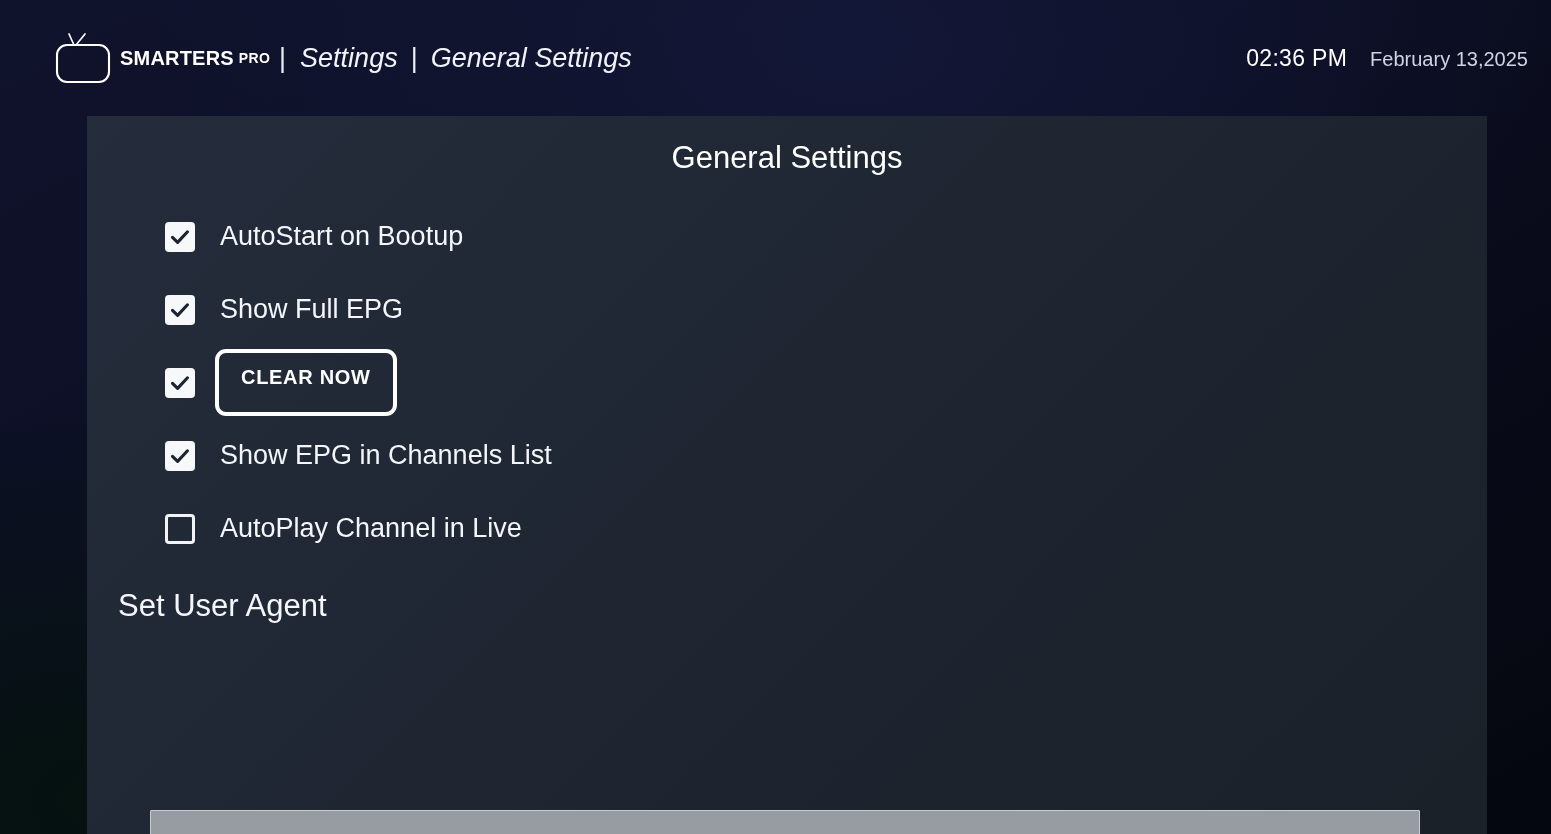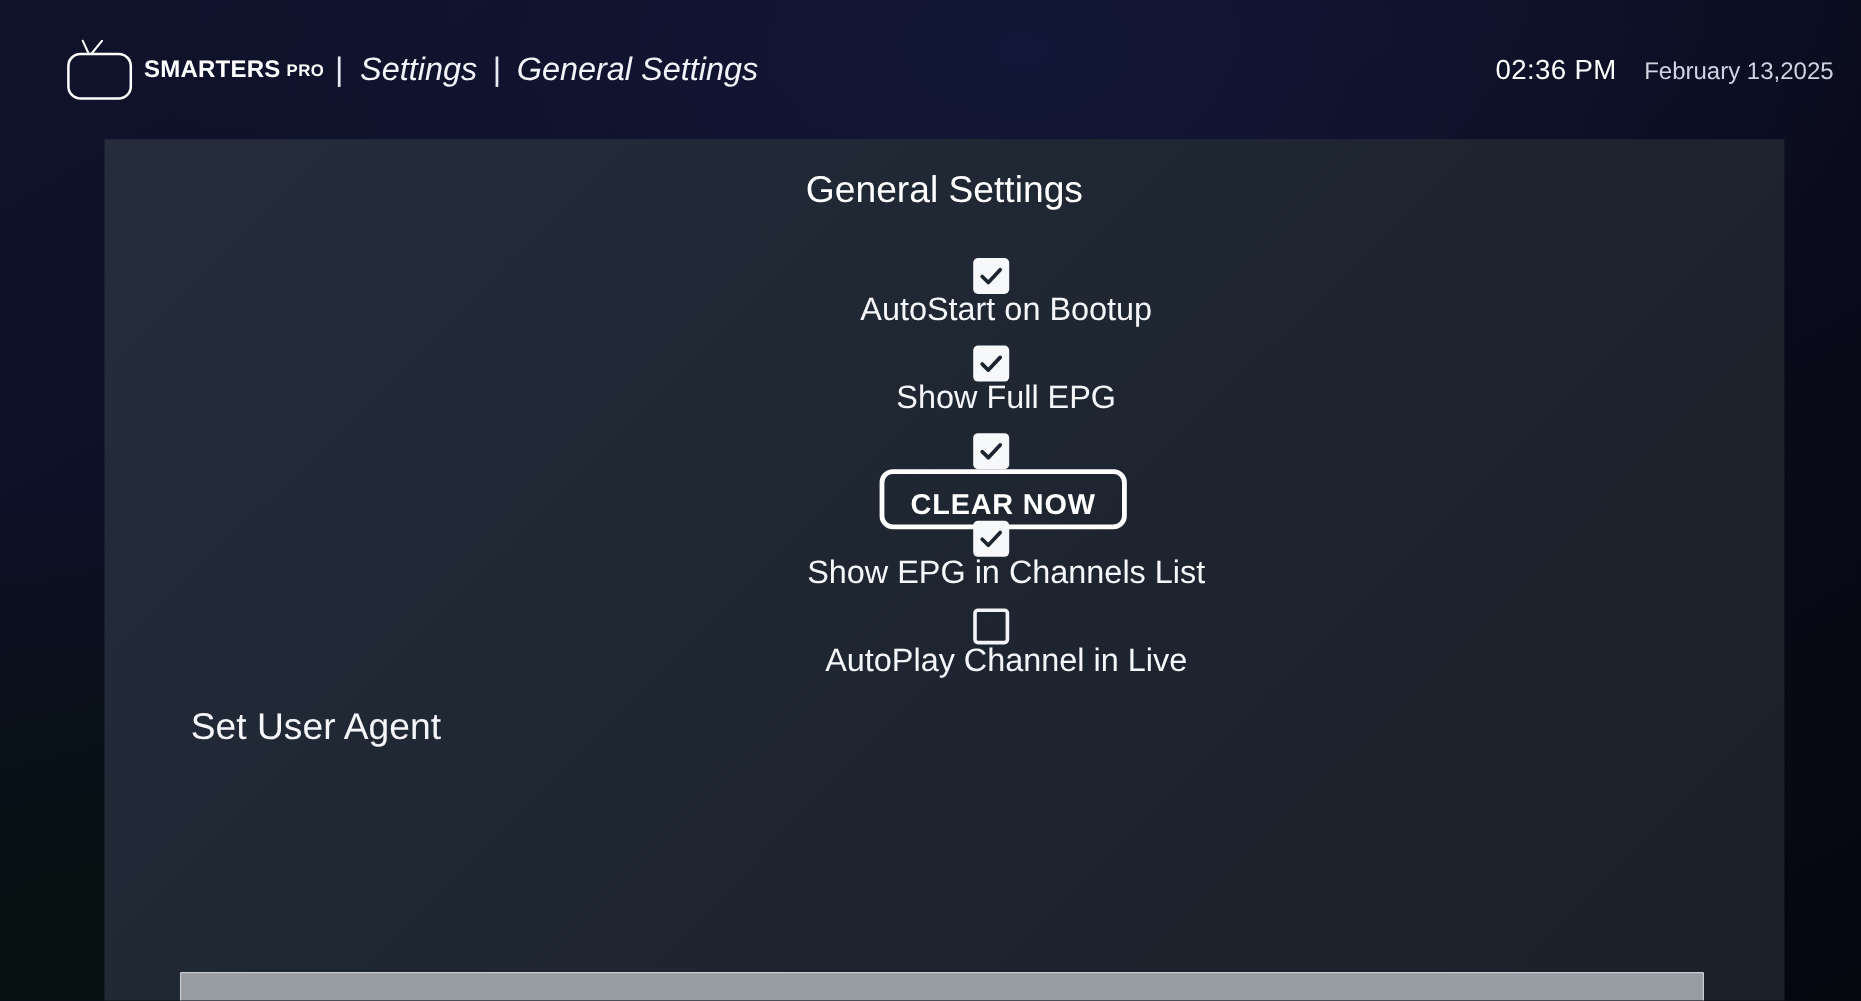--- a/index.html
+++ b/index.html
@@ -108,21 +108,20 @@
     line-height:1;
   }
 
   #rows { margin-top:42px; }
 
   .row {
     display:flex; align-items:center;
     height:43px;
     margin-bottom:30px;
     padding-left:78px;
-    flex-direction:column;
   }
 
   .cb {
     width:30px; height:30px;
     border-radius:4px;
     flex:0 0 30px;
     position:relative;
   }
   .cb.on  { background:#f7f8fa; }
   .cb.off { background:transparent; border:3px solid #f2f4f8; }
@@ -137,24 +136,24 @@
     white-space:nowrap;
   }
 
   #clear-now-btn {
     margin-left:20px;
     border:4px solid #ffffff;
     border-radius:11px;
     background:transparent;
     color:#ffffff;
     font-family:"Liberation Sans", sans-serif;
-    font-size:24px;
+    font-size:20px;
     font-weight:bold;
     letter-spacing:0.7px;
-    padding:14px 22px 4px;
+    padding:14px 22px 25px;
     line-height:1;
     cursor:pointer;
     white-space:nowrap;
   }
 
   
   #history-row {
     display:flex; align-items:center;
     height:43px;
     padding-left:84px;
@@ -178,21 +177,21 @@
     margin-left:25px;
     display:flex; align-items:center;
     cursor:pointer;
   }
 
   
   #ua-title {
     color:#f4f6fa;
     font-size:31px;
     font-weight:400;
-    padding-left:72px;
+    padding-left:31px;
     margin-top:40px;
     line-height:1;
     white-space:nowrap;
   }
 
   #ua-input {
     position:absolute;
     left:63px; top:694px;
     width:1270px; height:60px;
     background:#979ba2;

